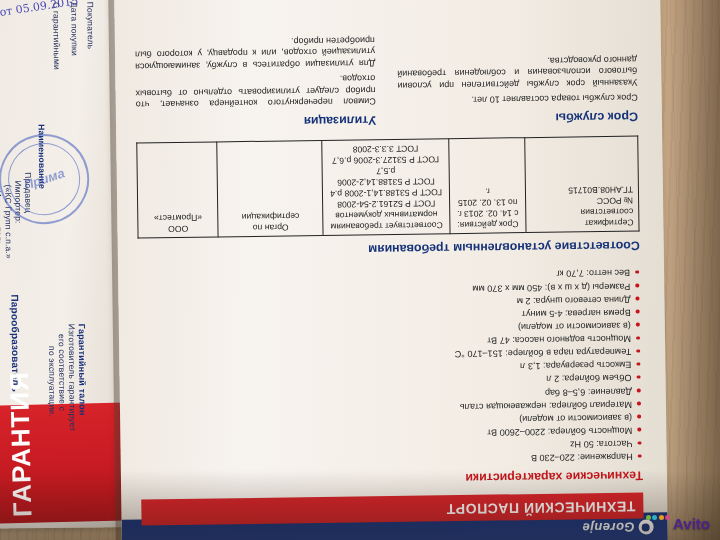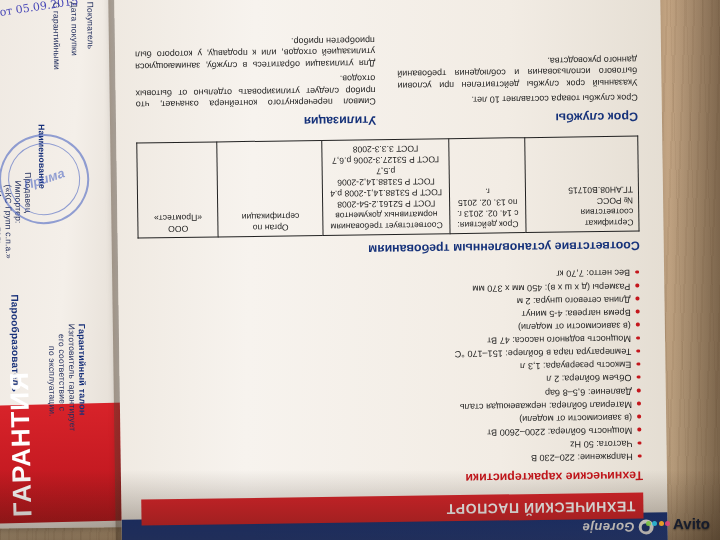--- a/index.html
+++ b/index.html
@@ -277,23 +277,22 @@
     background: linear-gradient(90deg, rgba(90,70,50,0.45), rgba(255,255,255,0.05));
     transform: rotate(-0.8deg);
   }
 
   
   .watermark {
     position: absolute;
     right: 10px;
     bottom: 8px;
     display: flex;
-    align-items: center;
     gap: 3px;
-    color: #0f172a;
+    color: #4c1d95;
     font-size: 15px;
     font-weight: bold;
     text-shadow: 0 1px 2px rgba(0,0,0,0.55);
     opacity: 0.92;
   }
   .wm-dots {
     display: inline-flex;
     gap: 1.5px;
   }
   .wm-dots i {

